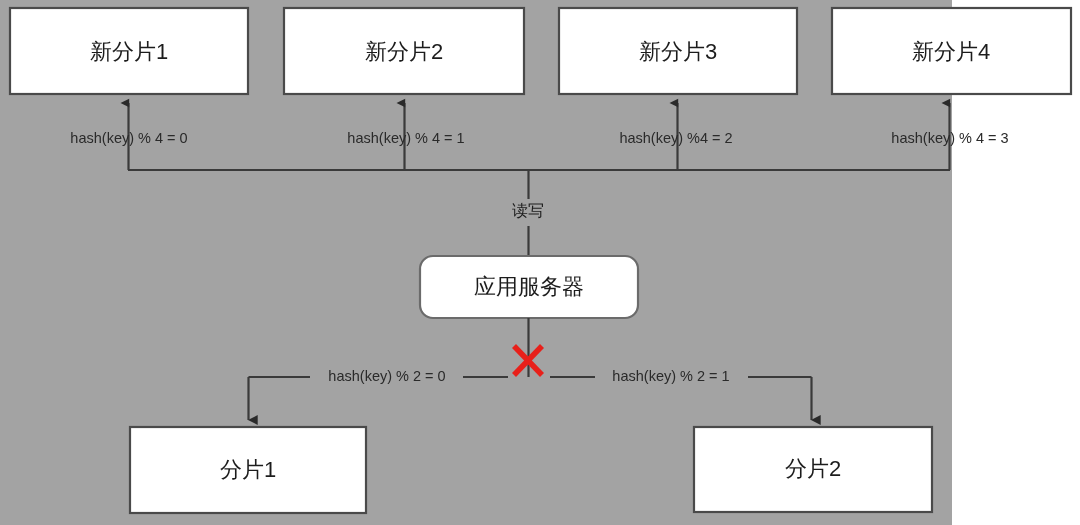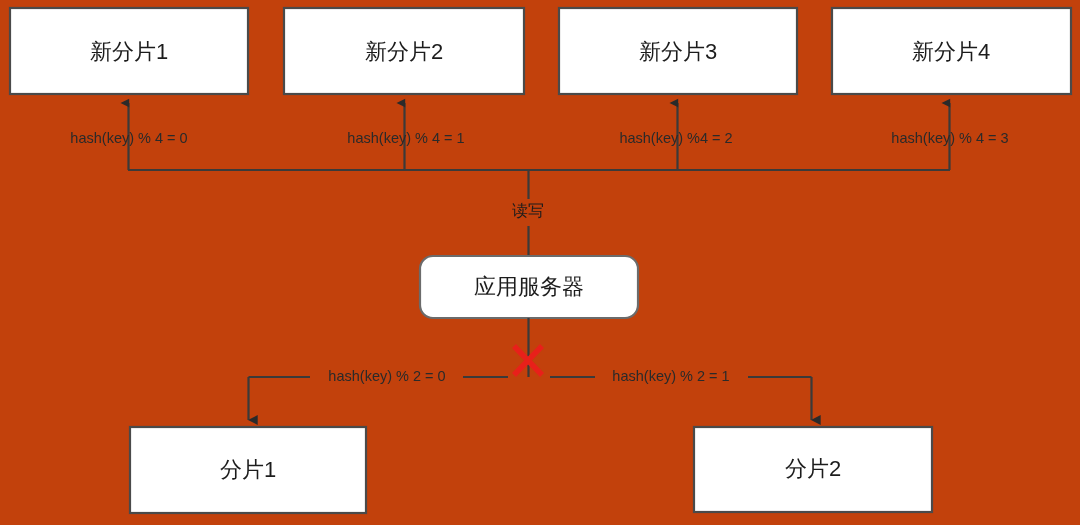--- a/index.html
+++ b/index.html
@@ -8,23 +8,23 @@
     background: #ffffff;
   }
   body {
     width: 1080px;
     height: 525px;
     font-family: "Liberation Sans", "DejaVu Sans", sans-serif;
     overflow: hidden;
   }
   #diagram-root {
     position: relative;
-    width: 1080px;
+    width: 952px;
     height: 525px;
-    background: #c2410c;
+    background: #a3a3a3;
   }
   svg.diagram {
     display: block;
     width: 1080px;
     height: 525px;
   }
   .node-box {
     fill: #ffffff;
     stroke: #4a4a4a;
     stroke-width: 2.2;

